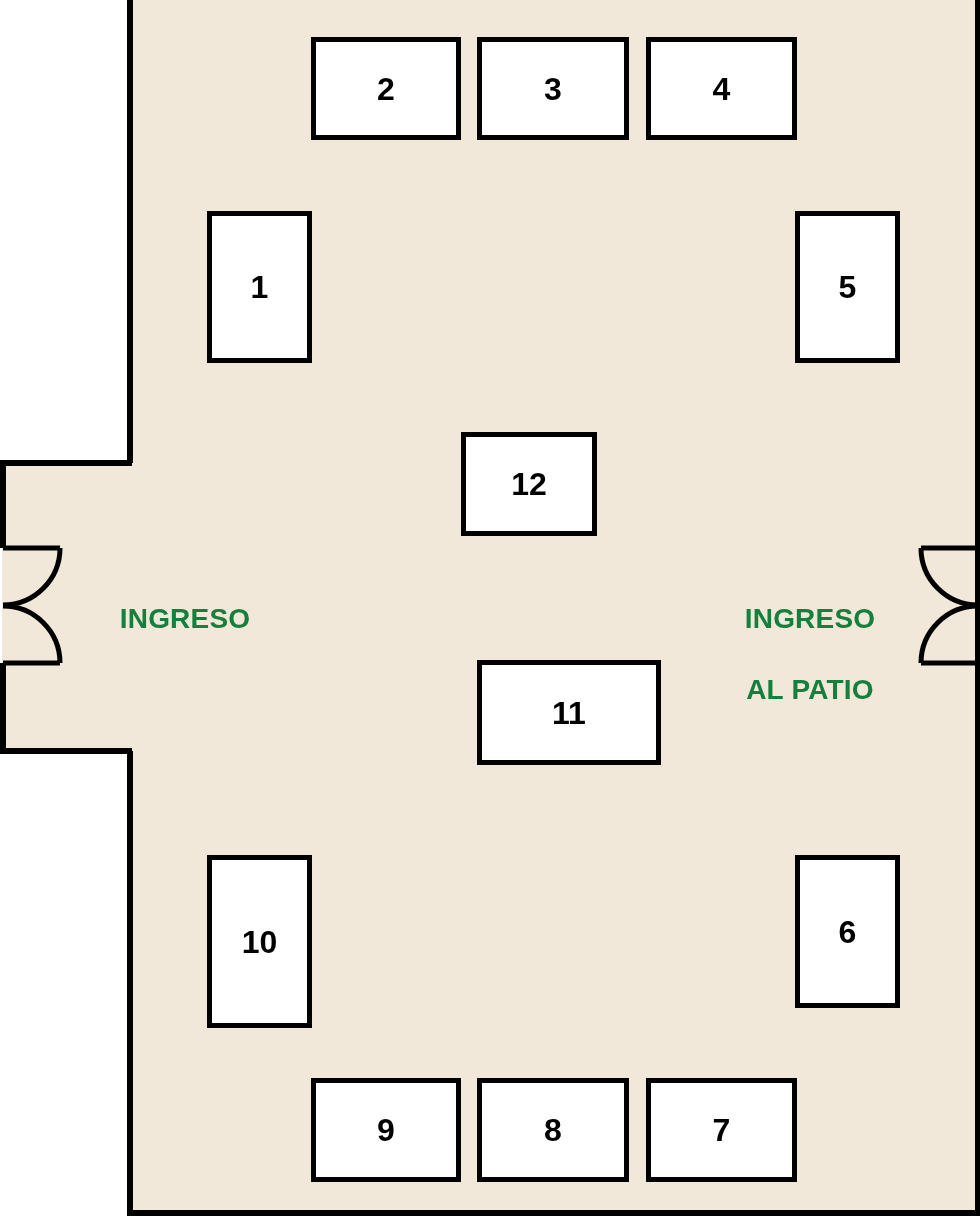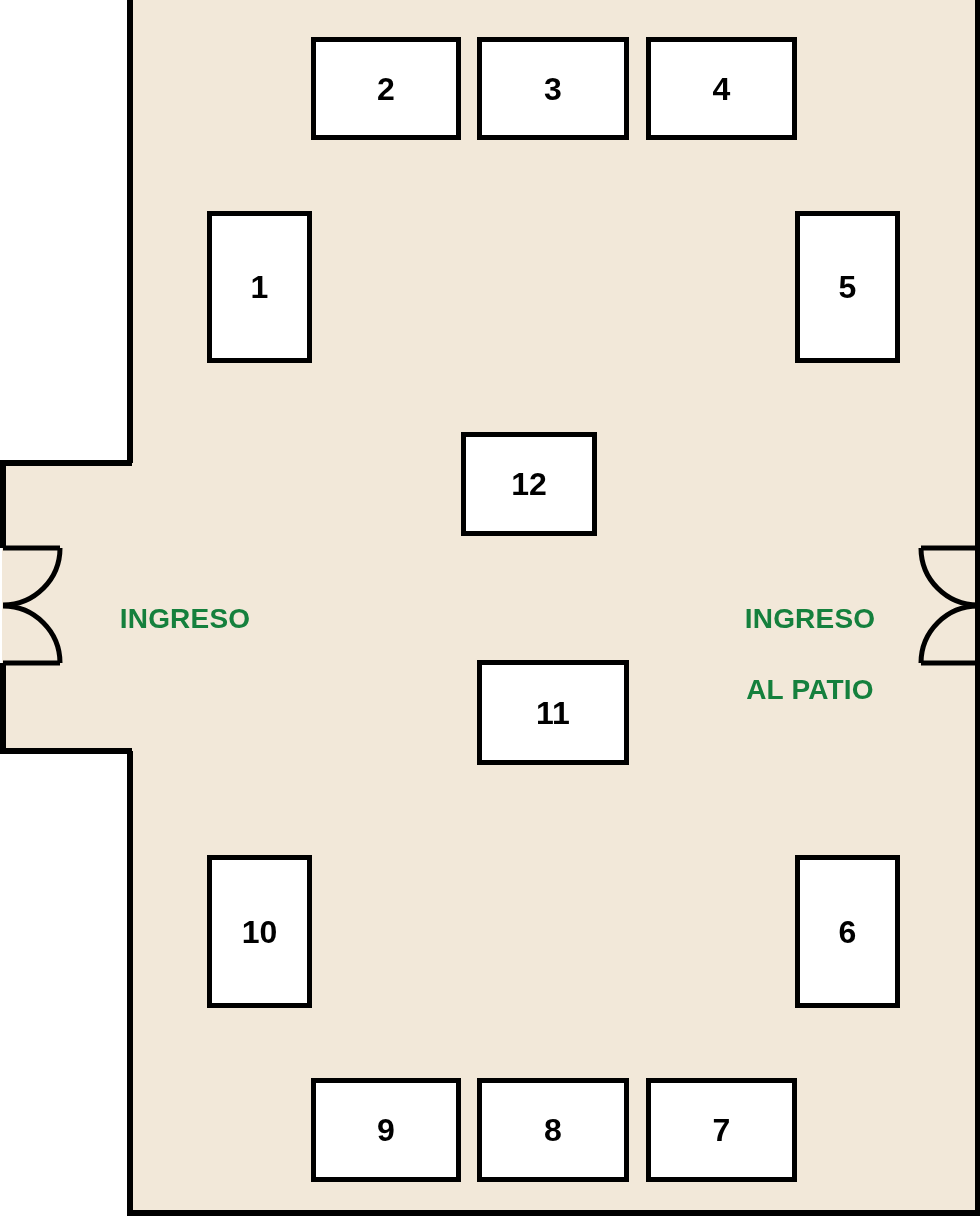--- a/index.html
+++ b/index.html
@@ -85,24 +85,24 @@
       </div>
       <div class="tbl" style="left: 207px; top: 211px; width: 105px; height: 152px;">
         <span>1</span>
       </div>
       <div class="tbl" style="left: 795px; top: 211px; width: 105px; height: 152px;">
         <span>5</span>
       </div>
       <div class="tbl" style="left: 461px; top: 420px; width: 136px; height: 104px; margin-top: 12px;">
         <span>12</span>
       </div>
-      <div class="tbl" style="left: 477px; top: 660px; width: 152px; height: 105px;">
+      <div class="tbl" style="left: 477px; top: 660px; width: 184px; height: 105px;">
         <span>11</span>
       </div>
-      <div class="tbl" style="left: 207px; top: 855px; width: 105px; height: 153px;">
+      <div class="tbl" style="left: 207px; top: 855px; width: 105px; height: 173px;">
         <span>10</span>
       </div>
       <div class="tbl" style="left: 795px; top: 855px; width: 105px; height: 153px;">
         <span>6</span>
       </div>
       <div class="tbl" style="left: 311px; top: 1078px; width: 150px; height: 104px;">
         <span>9</span>
       </div>
       <div class="tbl" style="left: 477px; top: 1078px; width: 152px; height: 104px;">
         <span>8</span>

